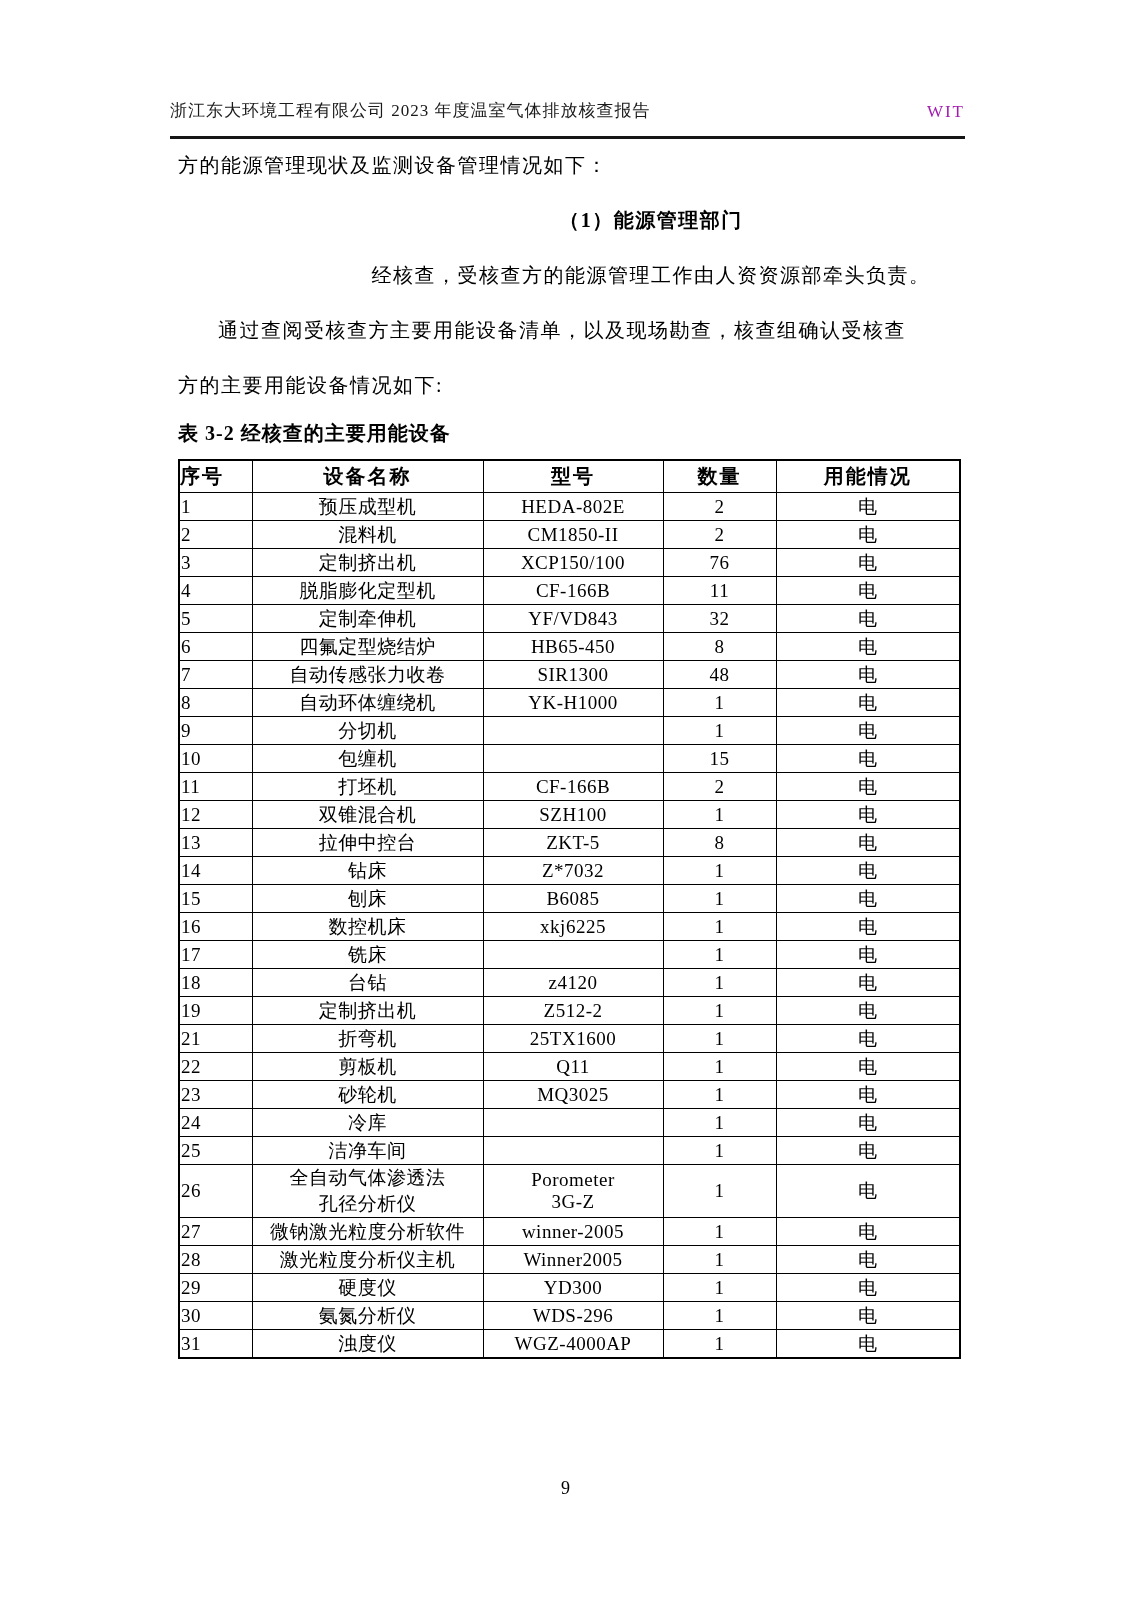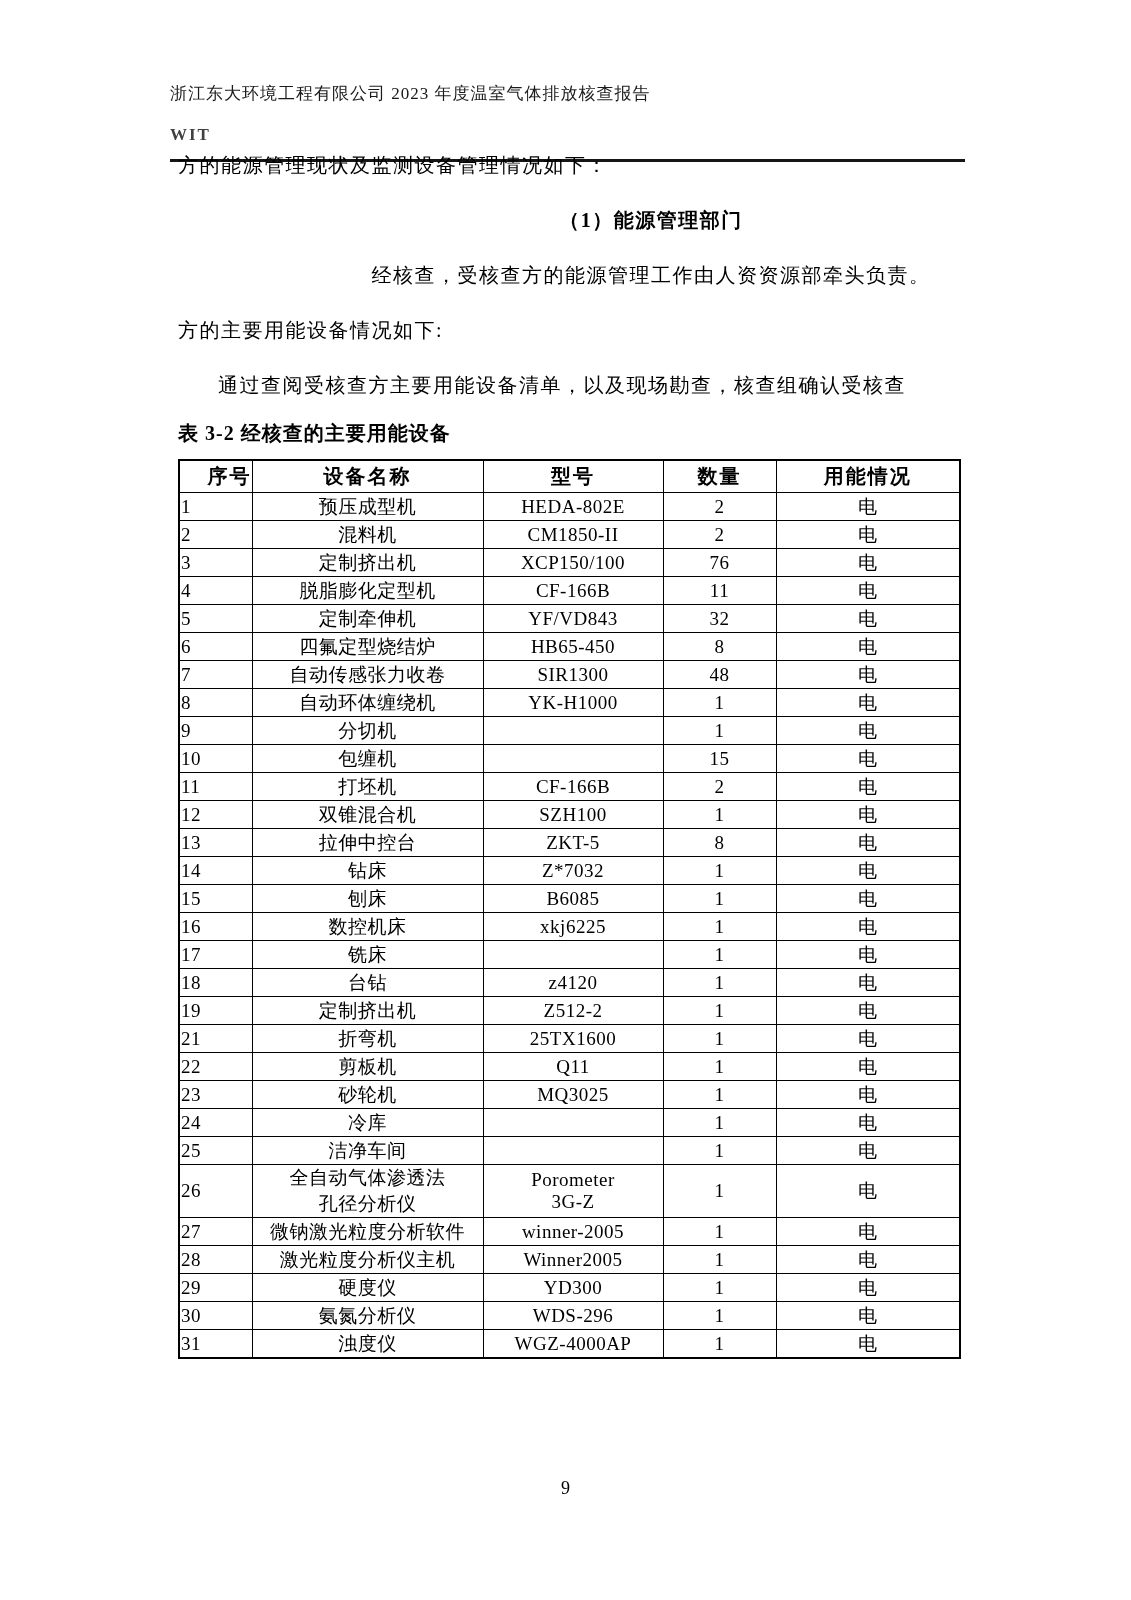--- a/index.html
+++ b/index.html
@@ -14,28 +14,28 @@
     overflow: hidden;
   }
   
   .running-header {
     position: absolute;
     left: 170px;
     top: 82px;
     width: 795px;
     display: flex;
     justify-content: space-between;
+    align-items: flex-end;
     padding-bottom: 14px;
     border-bottom: 3px solid #151515;
     font-size: 17px;
     letter-spacing: 1px;
-    flex-direction: column;
   }
   .running-header .doc-title { color: #1a1a1a; }
-  .running-header .header-mark { color: #404040; font-weight: bold; letter-spacing: 2px; margin-top: 20px; }
+  .running-header .header-mark { color: #a21caf; font-weight: normal; letter-spacing: 2px; margin-top: 20px; }
 
   
   .content {
     position: absolute;
     left: 178px;
     top: 138px;
     width: 894px;
   }
   .line {
     height: 55px;
@@ -69,21 +69,21 @@
     text-align: center;
     vertical-align: middle;
     padding: 0;
     height: 27px;
     white-space: pre-line;
     overflow: hidden;
     letter-spacing: 0.5px;
   }
   table.equip th { height: 31px; font-weight: bold; font-size: 20px; letter-spacing: 2px; }
   table.equip td.col0 { text-align: left; padding-left: 1px; }
-  table.equip th.col0 { text-align: right; }
+  table.equip th.col0 { text-align: left; }
 
   
   .page-footer {
     position: absolute;
     left: 0;
     top: 1478px;
     width: 100%;
     text-align: center;
     font-size: 18px;
   }
@@ -95,22 +95,22 @@
 
   <div class="running-header">
     <span class="doc-title">浙江东大环境工程有限公司 2023 年度温室气体排放核查报告</span>
     <span class="header-mark">WIT</span>
   </div>
 
   <div class="content">
     <div class="line">方的能源管理现状及监测设备管理情况如下：</div>
     <div class="line indent bold">（1）能源管理部门</div>
     <div class="line indent">经核查，受核查方的能源管理工作由人资资源部牵头负责。</div>
+    <div class="line indent-sm">通过查阅受核查方主要用能设备清单，以及现场勘查，核查组确认受核查</div>
     <div class="line">方的主要用能设备情况如下:</div>
-    <div class="line indent-sm">通过查阅受核查方主要用能设备清单，以及现场勘查，核查组确认受核查</div>
     <div class="table-caption">表 3-2 经核查的主要用能设备</div>
 
     <table class="equip">
       <colgroup>
         <col style="width:73px">
         <col style="width:231px">
         <col style="width:180px">
         <col style="width:113px">
         <col style="width:184px">
       </colgroup>

